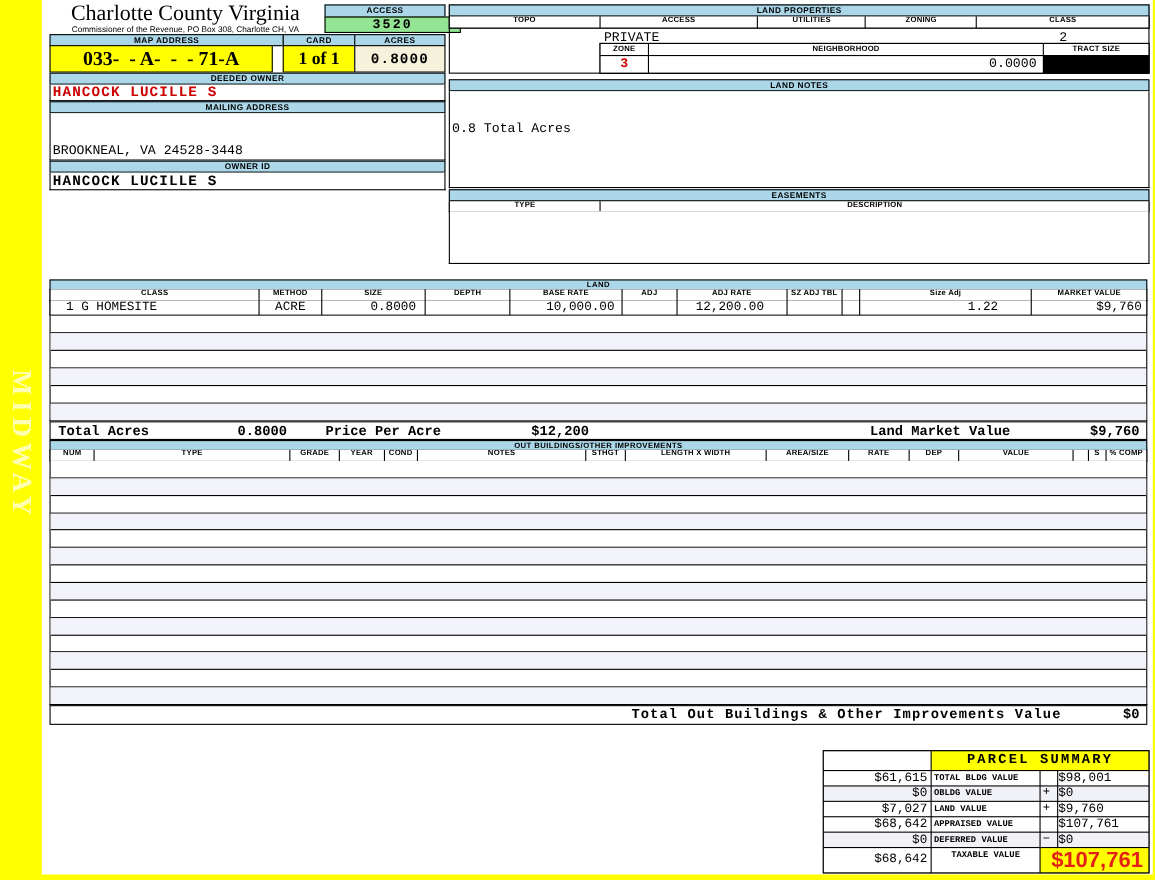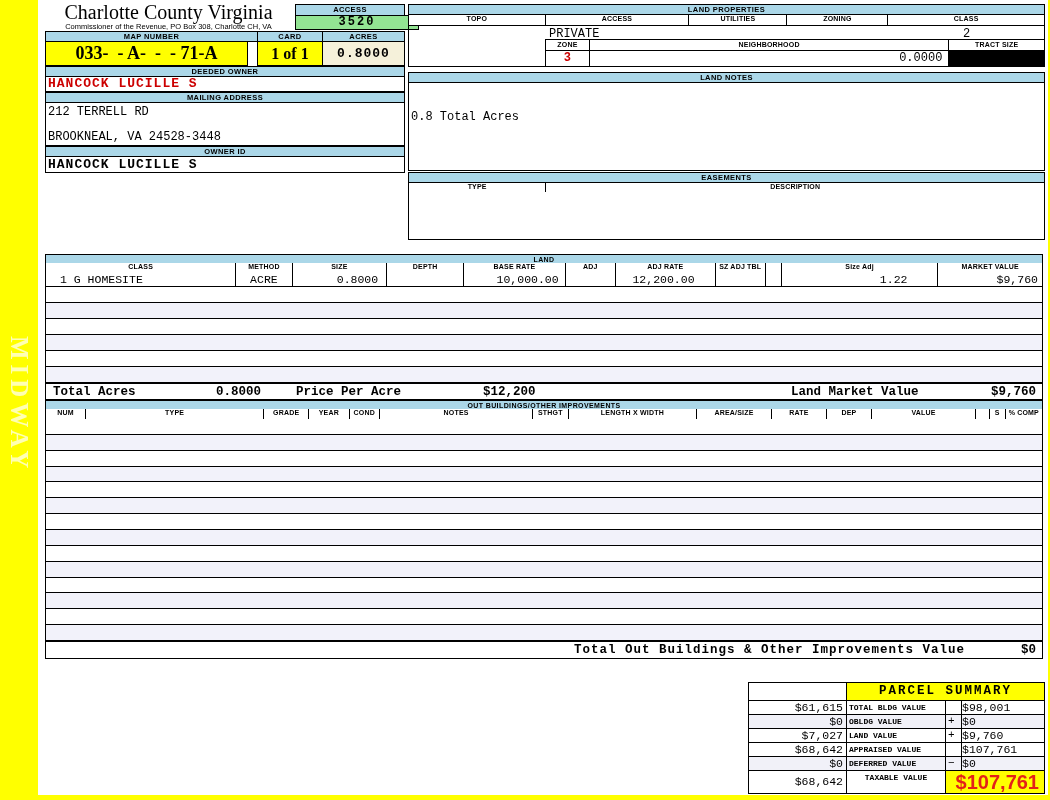--- a/index.html
+++ b/index.html
@@ -58,34 +58,33 @@
 <div class="abs midway">MIDWAY</div>
 
 <div class="abs" style="left:42px;top:2px;width:253px;height:28px;">
   <div class="serif center" style="font-size:20px;line-height:21px;">Charlotte County Virginia</div>
   <div class="center" style="font-size:7.5px;line-height:8px;">Commissioner of the Revenue, PO Box 308, Charlotte CH, VA</div>
 </div>
 
 <div class="abs blue-strip" style="left:295px;top:4px;width:110px;height:12px;line-height:10px;">ACCESS</div>
 <div class="abs box mono center" style="left:295px;top:15px;width:124px;height:15px;background:#93E493;font-weight:bold;font-size:12px;line-height:13px;letter-spacing:2px;">3520</div>
 
-<div class="abs blue-strip" style="left:45px;top:31px;width:213px;height:11px;">MAP NUMBER</div>
+<div class="abs blue-strip" style="left:45px;top:31px;width:213px;height:11px;">MAP ADDRESS</div>
 <div class="abs blue-strip" style="left:257px;top:31px;width:66px;height:11px;">CARD</div>
 <div class="abs blue-strip" style="left:322px;top:31px;width:83px;height:11px;">ACRES</div>
 
 <div class="abs box serif center pre" style="left:45px;top:41px;width:203px;height:25px;background:#FFFF00;font-weight:600;font-size:18px;line-height:23px;">033-  - A-  -  - 71-A</div>
 <div class="abs box serif center" style="left:257px;top:41px;width:66px;height:25px;background:#FFFF00;font-weight:600;font-size:16px;line-height:23px;">1 of 1</div>
 <div class="abs box mono center" style="left:322px;top:41px;width:83px;height:25px;background:#F5F1DA;font-weight:bold;font-size:13px;line-height:23px;letter-spacing:1px;">0.8000</div>
 
 <div class="abs blue-strip" style="left:45px;top:66px;width:360px;height:11px;">DEEDED OWNER</div>
 <div class="abs box mono red" style="left:45px;top:77px;width:360px;height:15px;border-top:0;font-weight:bold;font-size:13px;line-height:14px;padding-left:2px;letter-spacing:1px;">HANCOCK LUCILLE S</div>
 
 <div class="abs blue-strip" style="left:45px;top:92px;width:360px;height:11px;">MAILING ADDRESS</div>
 <div class="abs box" style="left:45px;top:103px;width:360px;height:43px;border-top:0;">
-  <div class="mono" style="font-size:12px;padding:2px 0 0 2px;">212 TERRELL RD</div>
   <div class="mono" style="font-size:12px;position:absolute;bottom:1px;left:2px;">BROOKNEAL, VA 24528-3448</div>
 </div>
 
 <div class="abs blue-strip" style="left:45px;top:146px;width:360px;height:11px;">OWNER ID</div>
 <div class="abs box mono" style="left:45px;top:157px;width:360px;height:16px;border-top:0;font-weight:bold;font-size:13px;line-height:15px;padding-left:2px;letter-spacing:1px;">HANCOCK LUCILLE S</div>
 
 <div class="abs" style="left:408px;top:4px;width:637px;height:63px;border:1px solid #000;"></div>
 <div class="abs blue-strip" style="left:408px;top:4px;width:637px;height:11px;">LAND PROPERTIES</div>
 <div class="abs grid" style="left:408px;top:15px;width:637px;height:11px;border-top:0;grid-template-columns:137fr 144fr 98fr 101fr 157fr;">
   <div class="colhead">TOPO</div>

